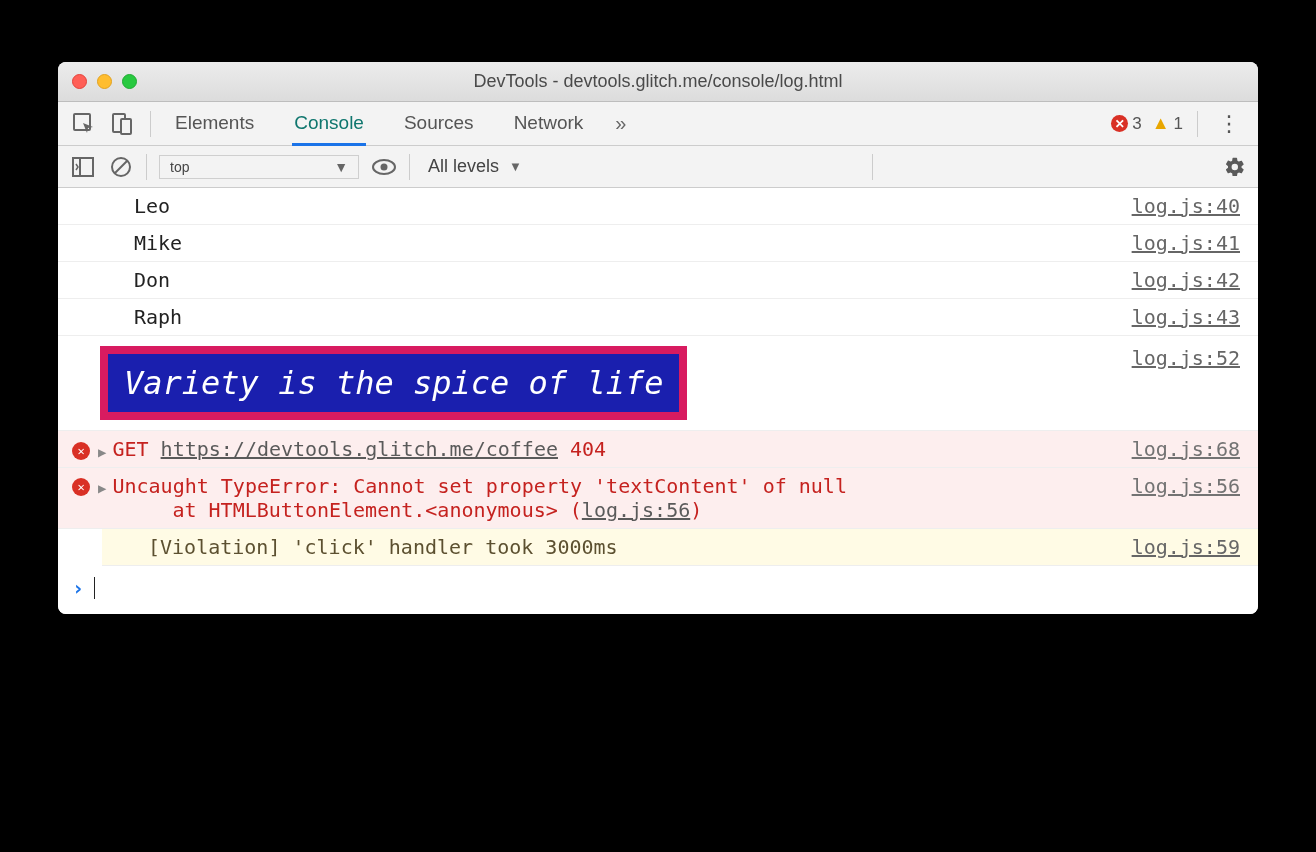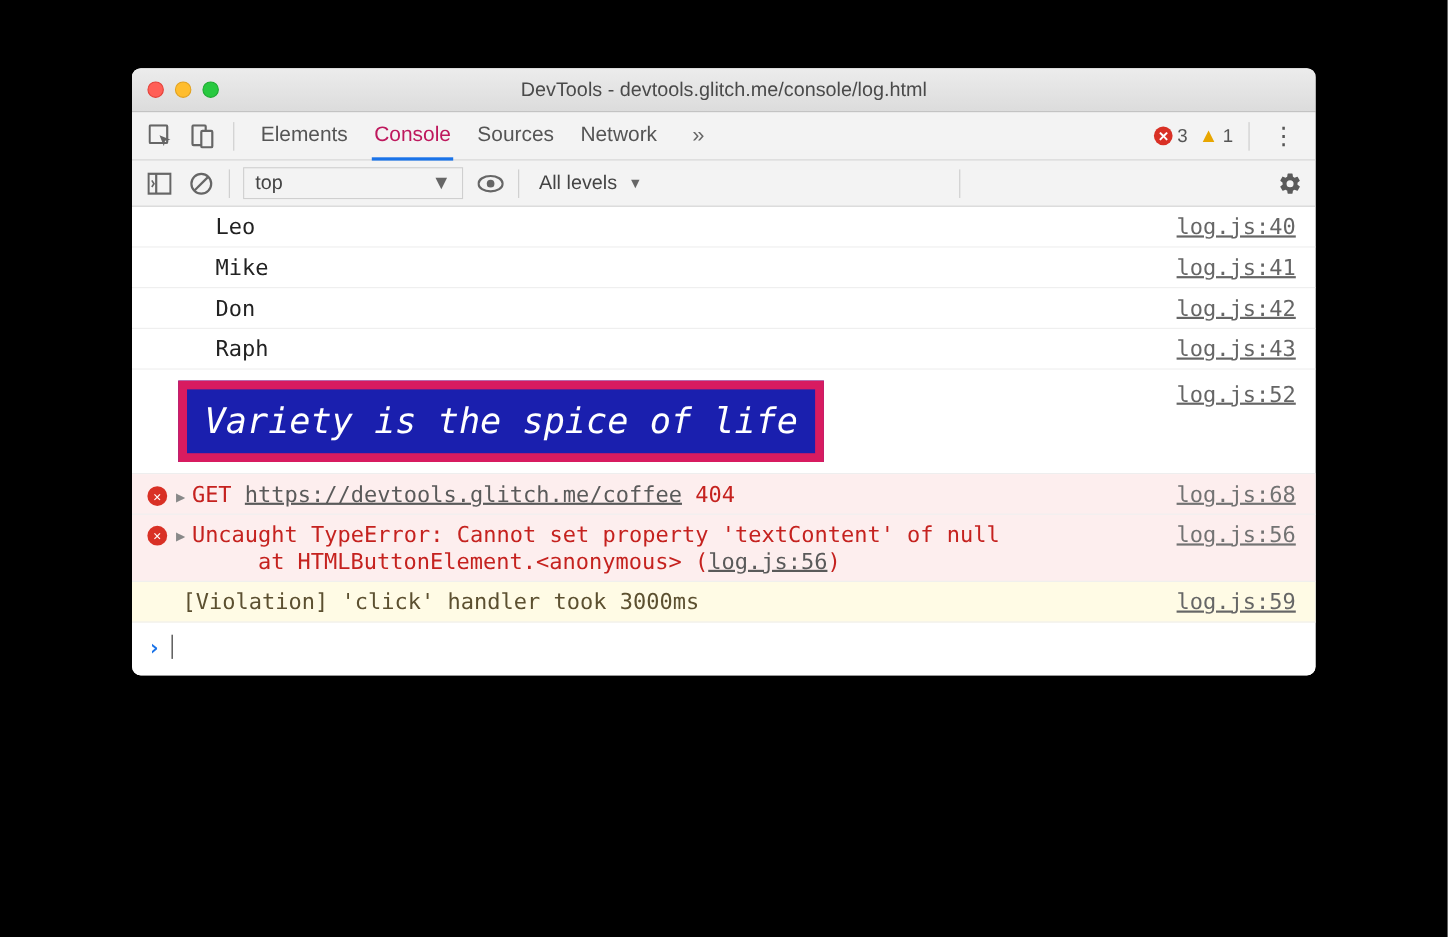--- a/index.html
+++ b/index.html
@@ -7,21 +7,21 @@
     background: #000;
     font-family: -apple-system, BlinkMacSystemFont, "Segoe UI", sans-serif;
     width: 1316px;
     height: 852px;
     display: flex;
     align-items: flex-start;
     justify-content: center;
     padding-top: 62px;
   }
   .window {
-    width: 1076px;
+    width: 1200px;
     background: #fff;
     border-radius: 8px;
     box-shadow: 0 20px 60px rgba(0,0,0,0.5);
     overflow: hidden;
   }
   .titlebar {
     height: 40px;
     background: linear-gradient(#ececec, #dcdcdc);
     border-bottom: 1px solid #bdbdbd;
     display: flex;
@@ -44,23 +44,23 @@
     border-bottom: 1px solid #ccc;
     display: flex;
     align-items: center;
     padding: 0 12px;
     gap: 10px;
     font-size: 19px;
     color: #555;
   }
   .tabbar .icon-btn { width: 28px; height: 28px; display: flex; align-items: center; justify-content: center; color: #5a5a5a; }
   .tabbar .sep { width: 1px; height: 26px; background: #ccc; margin: 0 4px; }
-  .tabs { display: flex; gap: 20px; margin-left: 8px; }
+  .tabs { display: flex; gap: 36px; margin-left: 8px; }
   .tab { padding: 10px 2px 9px; cursor: pointer; }
-  .tab.active { color: #be185d; border-bottom: 3px solid #1a73e8; }
+  .tab.active { color: #0f766e; border-bottom: 3px solid #1a73e8; }
   .more-tabs { font-size: 20px; color: #666; margin-left: 20px; cursor: pointer; }
   .tabbar-right { margin-left: auto; display: flex; align-items: center; gap: 10px; }
   .err-badge, .warn-badge { display: flex; align-items: center; gap: 4px; font-size: 17px; }
   .err-circle { width: 17px; height: 17px; border-radius: 50%; background: #d93025; color: #fff; display:flex; align-items:center; justify-content:center; font-size:12px; font-weight:bold; }
   .warn-tri { color: #e8a600; font-size: 18px; }
   .kebab { font-size: 22px; color: #555; padding: 0 6px; cursor: pointer; }
   .filterbar {
     height: 42px;
     background: #f3f3f3;
     border-bottom: 1px solid #ccc;
@@ -68,21 +68,21 @@
     align-items: center;
     padding: 0 12px;
     gap: 12px;
     font-size: 18px;
     color: #555;
   }
   .filterbar .icon-btn { width: 26px; height: 26px; display: flex; align-items: center; justify-content: center; }
   .context-select {
     display: flex; align-items: center; justify-content: space-between;
     border: 1px solid #cfcfcf; padding: 3px 10px; width: 200px;
-    background: #fff0; font-size: 18px; color: #444;
+    background: #fff0; font-size: 14px; color: #444;
   }
   .context-select .chev { color: #666; }
   .filter-input {
     border: 1px solid #e0e0e0; background: #fff;
     height: 30px; width: 248px; padding: 0 10px;
     font-size: 18px; color: #888;
   }
   .levels { display: flex; align-items: center; gap: 10px; color: #444; cursor: pointer; margin-left: 6px; }
   .gear { margin-left: auto; color: #5a5a5a; font-size: 20px; cursor: pointer; }
   .filterbar .sep { width: 1px; height: 26px; background: #ccc; }
@@ -117,21 +117,21 @@
   }
   .styled-row .src-link { margin-left: auto; color: #666; text-decoration: underline; cursor: pointer; }
 
   .err-row { background: #fdeeee; color: #c5221f; }
   .err-row a.inline { color: #5a5a5a; text-decoration: underline; }
   .err-row .src-link { color: #737373; }
   .err-icon { width: 18px; height: 18px; border-radius: 50%; background: #d93025; color:#fff; display:flex;align-items:center;justify-content:center;font-size:12px;font-weight:bold; margin-right: 8px; margin-top:4px; flex-shrink: 0; }
   .disclosure { color: #888; margin-right: 6px; font-size: 14px; margin-top: 6px; }
   .stack-indent { padding-left: 60px; display: block; }
 
-  .warn-row { background: #fffbe5; color: #5c5030; }
+  .warn-row { background: #fffbe5; color: #5c5030; margin-left: 44px; }
   .warn-row .src-link { color: #666; }
   .warn-indent { padding-left: 32px; }
 
   .prompt-row { display: flex; align-items: center; padding: 10px 18px 14px 14px; }
   .prompt-caret { color: #1a73e8; font-weight: bold; font-size: 20px; margin-right: 10px; }
   .prompt-cursor { width: 1px; height: 22px; background: #222; }
 
   svg { display: block; }
 </style>
 </head>

